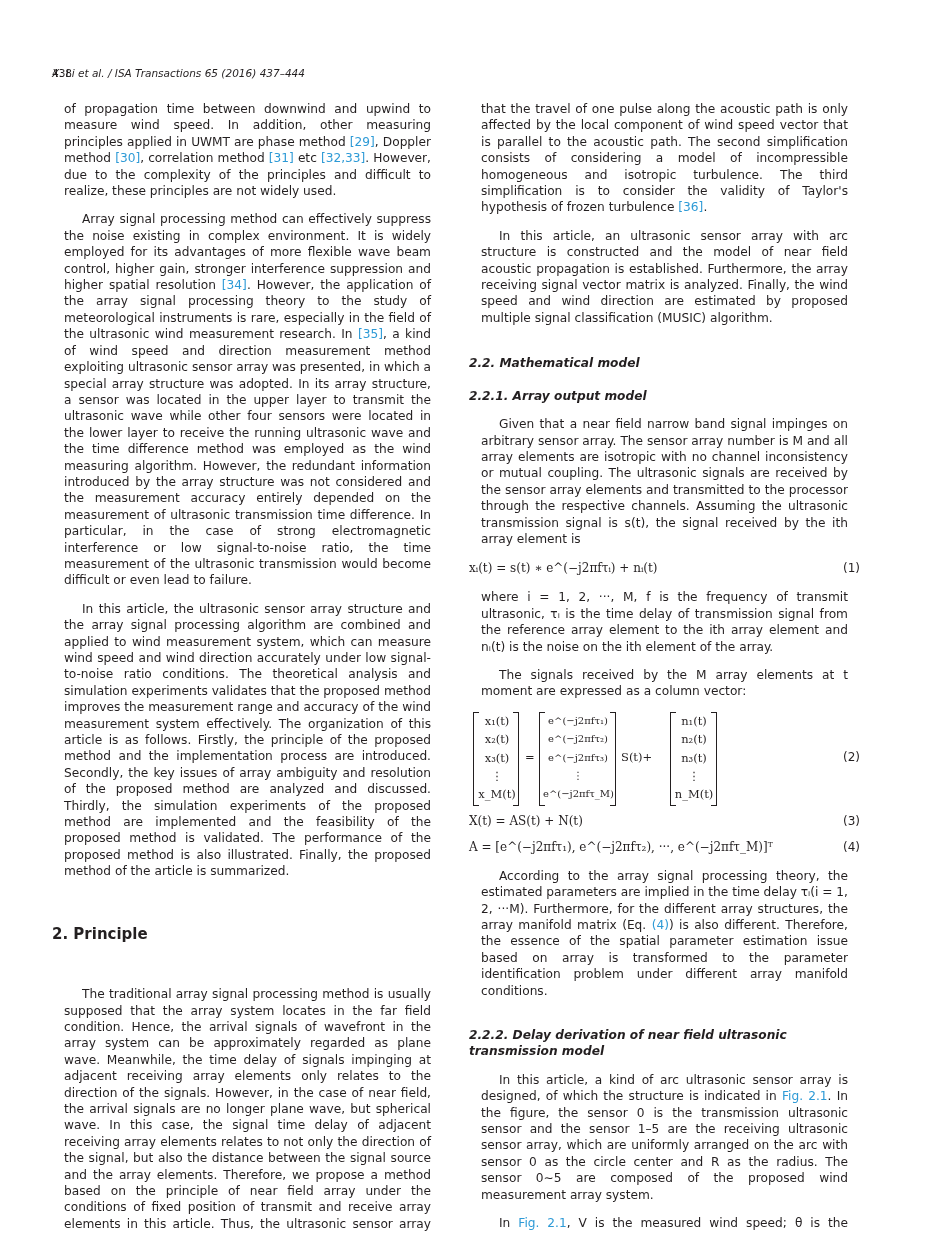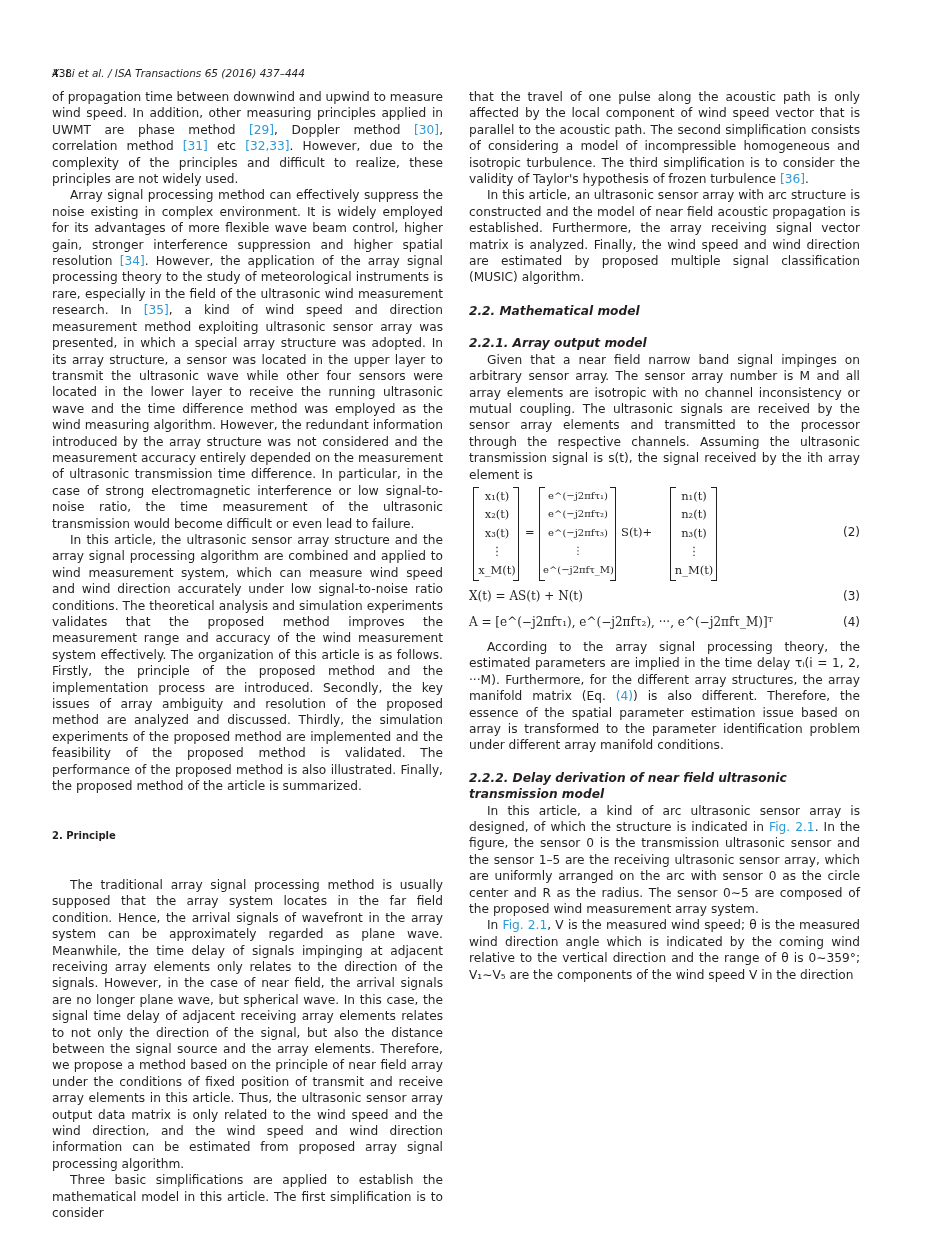--- a/index.html
+++ b/index.html
@@ -4,24 +4,24 @@
 <style>
   html,body{margin:0;padding:0;background:#fff;}
   body{width:925px;height:1234px;position:relative;overflow:hidden;color:#231f20;
        font-family:"DejaVu Sans",sans-serif;font-size:12.2px;line-height:16.4px;}
   .hdr{position:absolute;top:65px;left:52px;width:820px;height:16px;font-size:10.5px;}
   .hdr .pg{position:absolute;left:0;top:0;}
   .hdr .jr{position:absolute;left:0;right:0;text-align:left;font-style:italic;}
   .col{position:absolute;top:89px;width:391px;}
   .col.left{left:52px;}
   .col.right{left:469px;}
-  p{margin:0;text-align:justify;}
+  p{margin:12px;text-align:justify;}
   p.ind{text-indent:18px;}
   a.ref{color:#2d9ad6;text-decoration:none;}
-  h2{font-size:10px;font-weight:bold;margin:0;}
+  h2{font-size:15px;font-weight:bold;margin:0;}
   h3{font-size:12.2px;font-style:italic;font-weight:bold;margin:0;}
   .eq{position:relative;height:18px;line-height:18px;margin:4px 0;font-family:"DejaVu Serif",serif;font-size:12px;}
   .eq .num{position:absolute;right:0;top:0;font-family:"DejaVu Sans",sans-serif;}
   .mat{position:relative;height:96px;margin:4px 0 4px;font-family:"DejaVu Serif",serif;font-size:11.5px;}
   .mat .br{position:absolute;top:0;height:92px;border:1px solid #231f20;}
   .mat .br.l{border-right:none;width:5px;}
   .mat .br.r{border-left:none;width:5px;}
   .mat .cell{position:absolute;text-align:center;line-height:18.4px;}
   .mat .op{position:absolute;top:37px;}
   .mat .num{position:absolute;right:0;top:37px;font-family:"DejaVu Sans",sans-serif;font-size:12px;}
@@ -54,21 +54,27 @@
   <p>
     <span>that the travel of one pulse along the acoustic path is only affected by the local component of wind speed vector that is parallel to the acoustic path. The second simplification consists of considering a model of incompressible homogeneous and isotropic turbulence. The third simplification is to consider the validity of Taylor's hypothesis of frozen turbulence </span><a class="ref">[36]</a><span>.</span>
   </p>
   <p class="ind">In this article, an ultrasonic sensor array with arc structure is constructed and the model of near field acoustic propagation is established. Furthermore, the array receiving signal vector matrix is analyzed. Finally, the wind speed and wind direction are estimated by proposed multiple signal classification (MUSIC) algorithm.</p>
   <div style="height:17px"></div>
   <h3>2.2.  Mathematical model</h3>
   <div style="height:16px"></div>
   <h3>2.2.1.  Array output model</h3>
   <p class="ind">Given that a near field narrow band signal impinges on arbitrary sensor array. The sensor array number is M and all array elements are isotropic with no channel inconsistency or mutual coupling. The ultrasonic signals are received by the sensor array elements and transmitted to the processor through the respective channels. Assuming the ultrasonic transmission signal is s(t), the signal received by the ith array element is</p>
 
+  <div class="eq">
+    <span>xᵢ(t) = s(t) ∗ e^(−j2πfτᵢ) + nᵢ(t)</span>
+    <span class="num">(1)</span>
+  </div>
 
+  <p>where i = 1, 2, ···, M, f is the frequency of transmit ultrasonic, τᵢ is the time delay of transmission signal from the reference array element to the ith array element and nᵢ(t) is the noise on the ith element of the array.</p>
+  <p class="ind">The signals received by the M array elements at t moment are expressed as a column vector:</p>
 
   <div class="mat">
     <div class="br l" style="left:4px"></div>
     <div class="cell" style="left:8px;width:40px;top:0">
       <div>x₁(t)</div>
         <div>x₂(t)</div>
         <div>x₃(t)</div>
         <div>⋮</div>
         <div>x_M(t)</div>
     </div>

